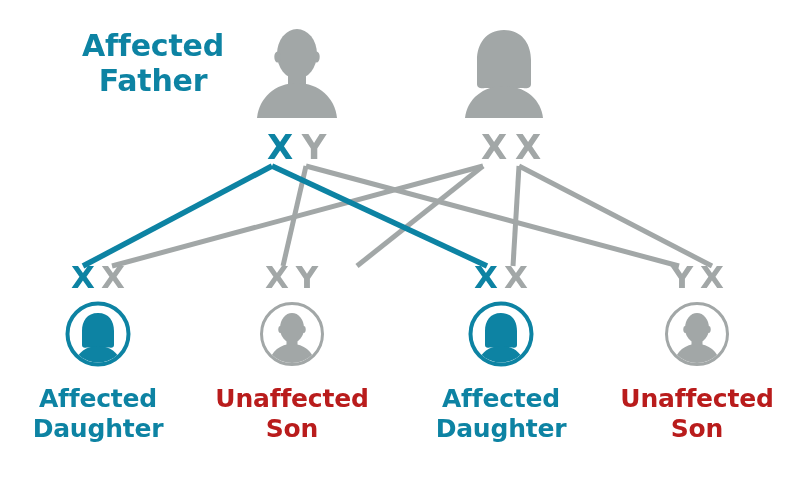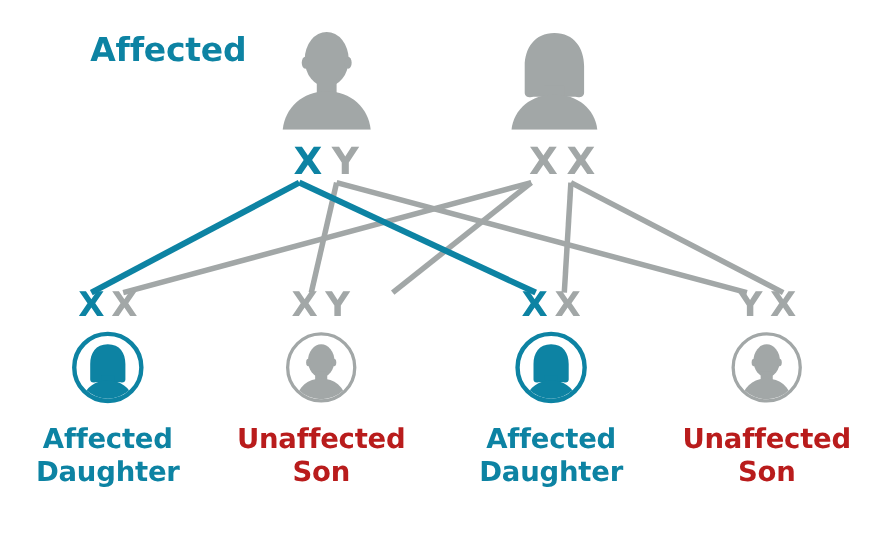--- a/index.html
+++ b/index.html
@@ -91,20 +91,21 @@
     <g stroke="#0d83a3" stroke-width="5.5" fill="none" stroke-linecap="butt">
 
       <line x1="272" y1="166" x2="83" y2="266"></line>
 
       <line x1="272" y1="166" x2="487" y2="266"></line>
     </g>
   </svg>
 
   <div class="abs parent-title" style="left:58px; top:28px; width:190px;">
     <div>Affected</div>
+    <div>Father</div>
   </div>
 
   <div class="abs" style="left:255px; top:26px;">
     <svg class="silhouette" width="84" height="92" viewBox="0 0 84 92" aria-hidden="true">
 
       <ellipse cx="42" cy="28" rx="20" ry="25" fill="#a2a7a7"></ellipse>
 
       <ellipse cx="22.5" cy="31" rx="3.2" ry="5.5" fill="#a2a7a7"></ellipse>
       <ellipse cx="61.5" cy="31" rx="3.2" ry="5.5" fill="#a2a7a7"></ellipse>
 

